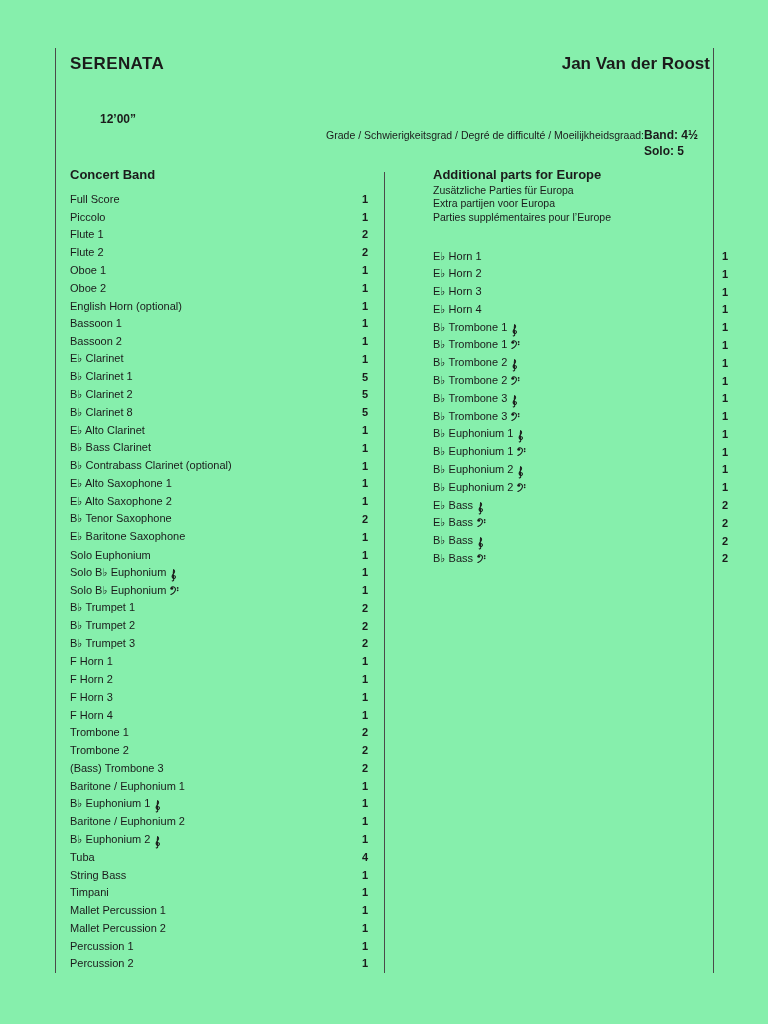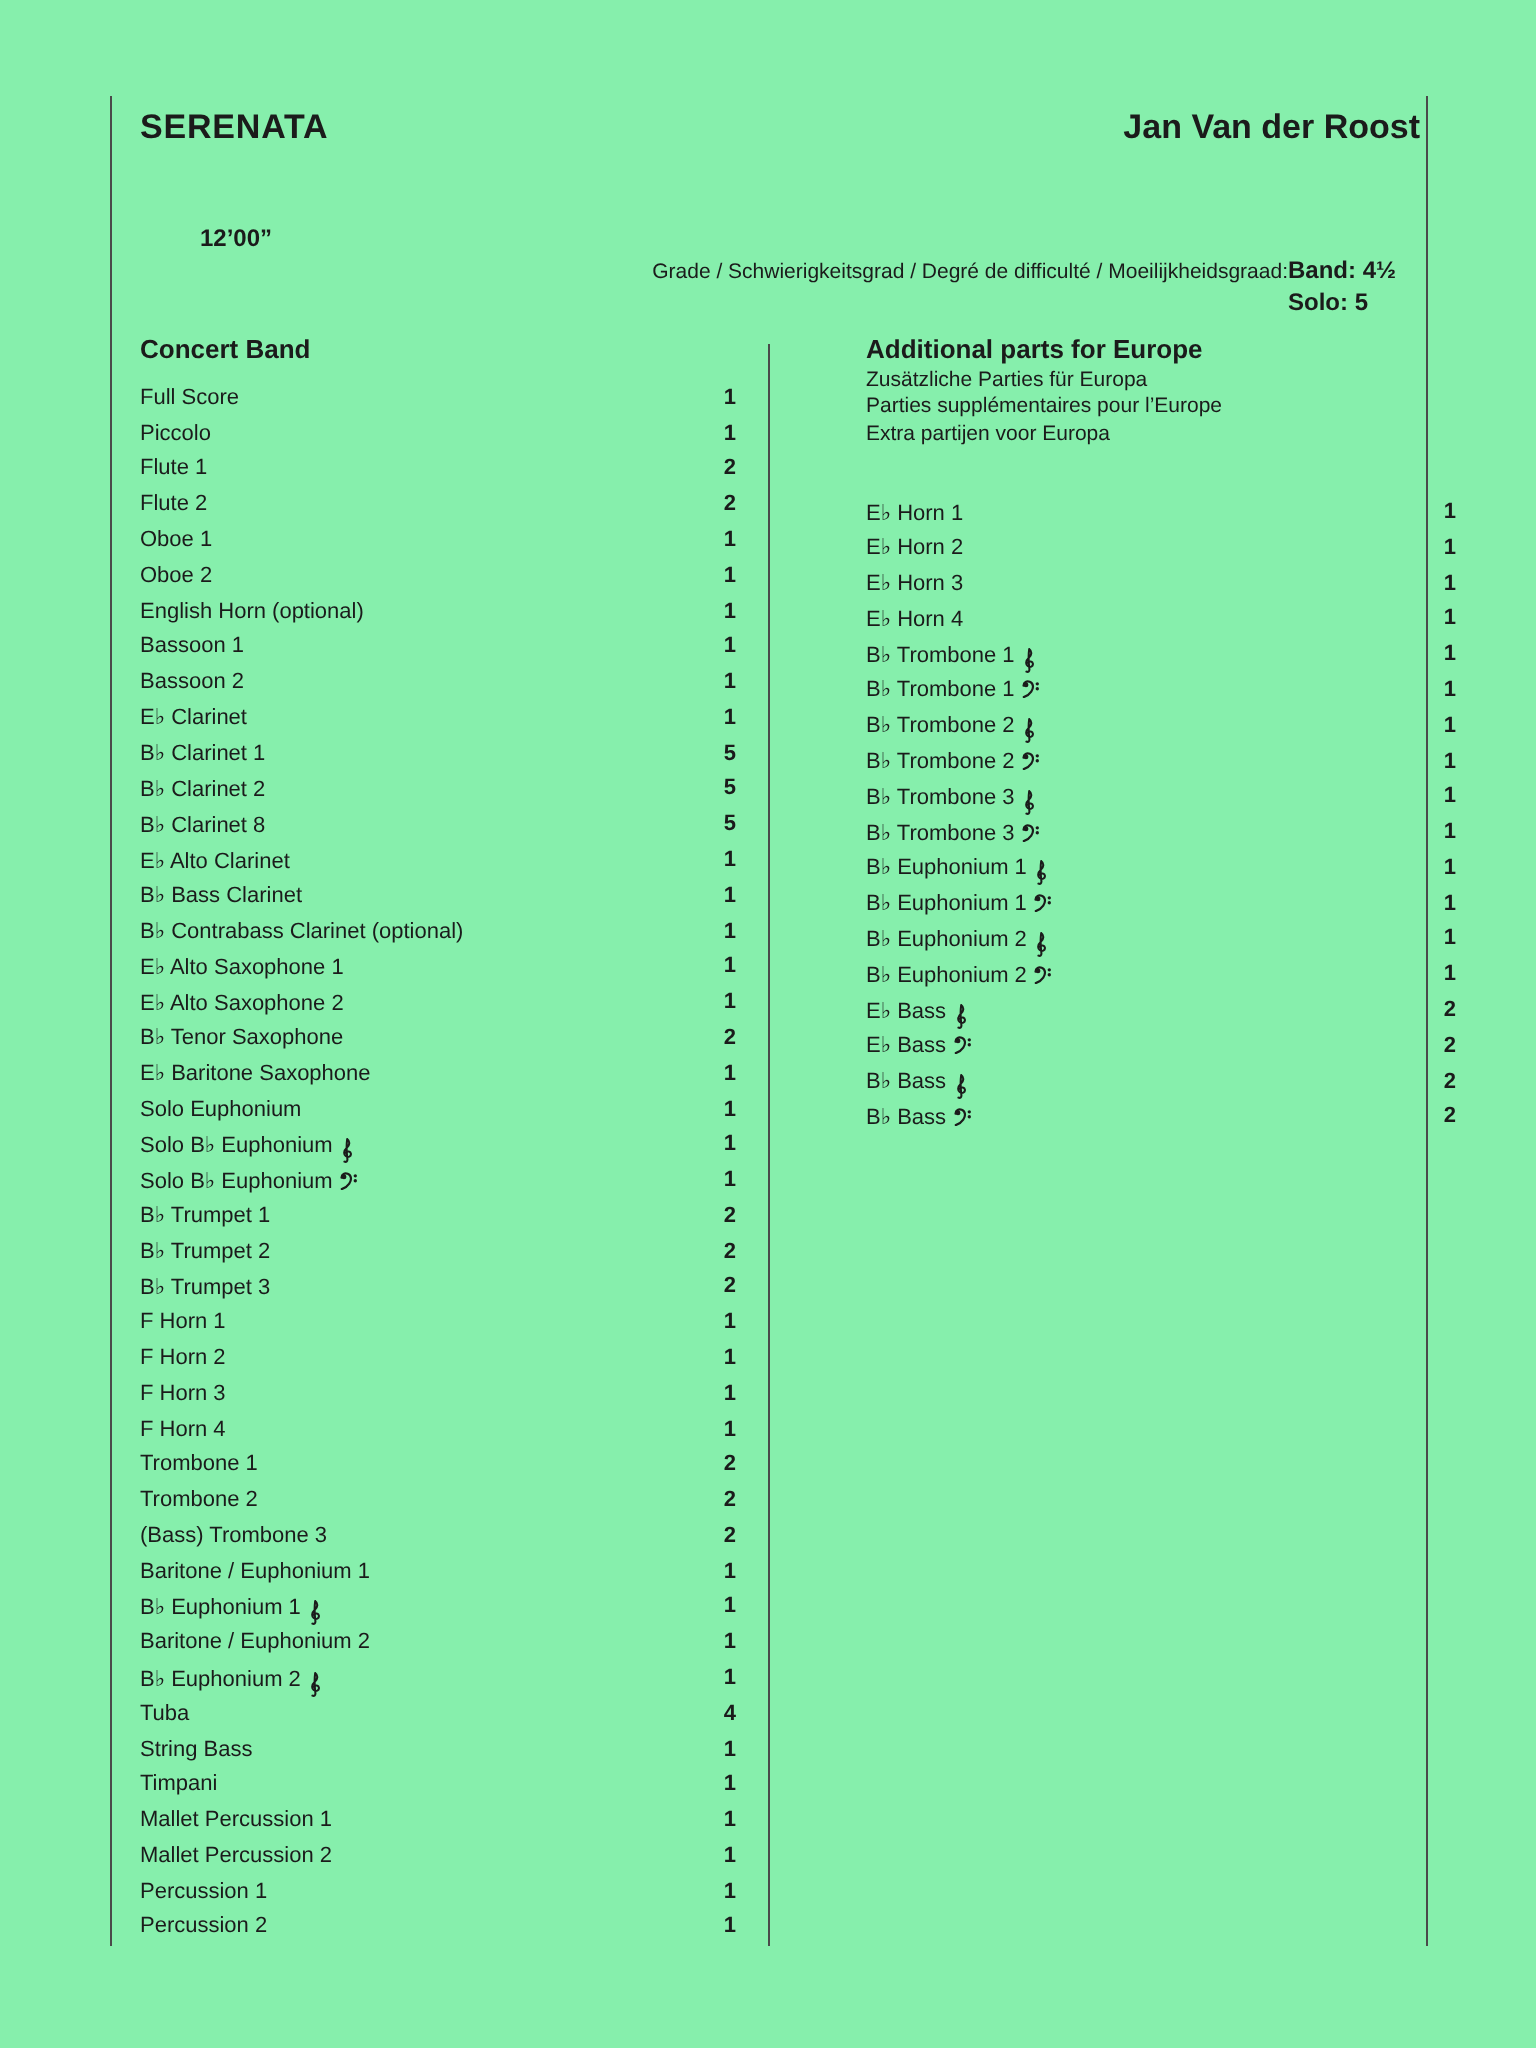--- a/index.html
+++ b/index.html
@@ -357,22 +357,22 @@
           <span class="lbl">Percussion 2</span>
 
           <span class="qty">1</span>
         </div>
       </div>
   </div>
 
   <div class="col col-right">
     <div class="col-heading">Additional parts for Europe</div>
     <div class="subtitle">Zusätzliche Parties für Europa</div>
+    <div class="subtitle">Extra partijen voor Europa</div>
     <div class="subtitle">Parties supplémentaires pour l’Europe</div>
-    <div class="subtitle">Extra partijen voor Europa</div>
     <div class="sub-spacer"></div>
     <div>
 
         <div class="row">
           <span class="lbl">E♭ Horn 1</span>
 
           <span class="qty">1</span>
         </div>
 
         <div class="row">

